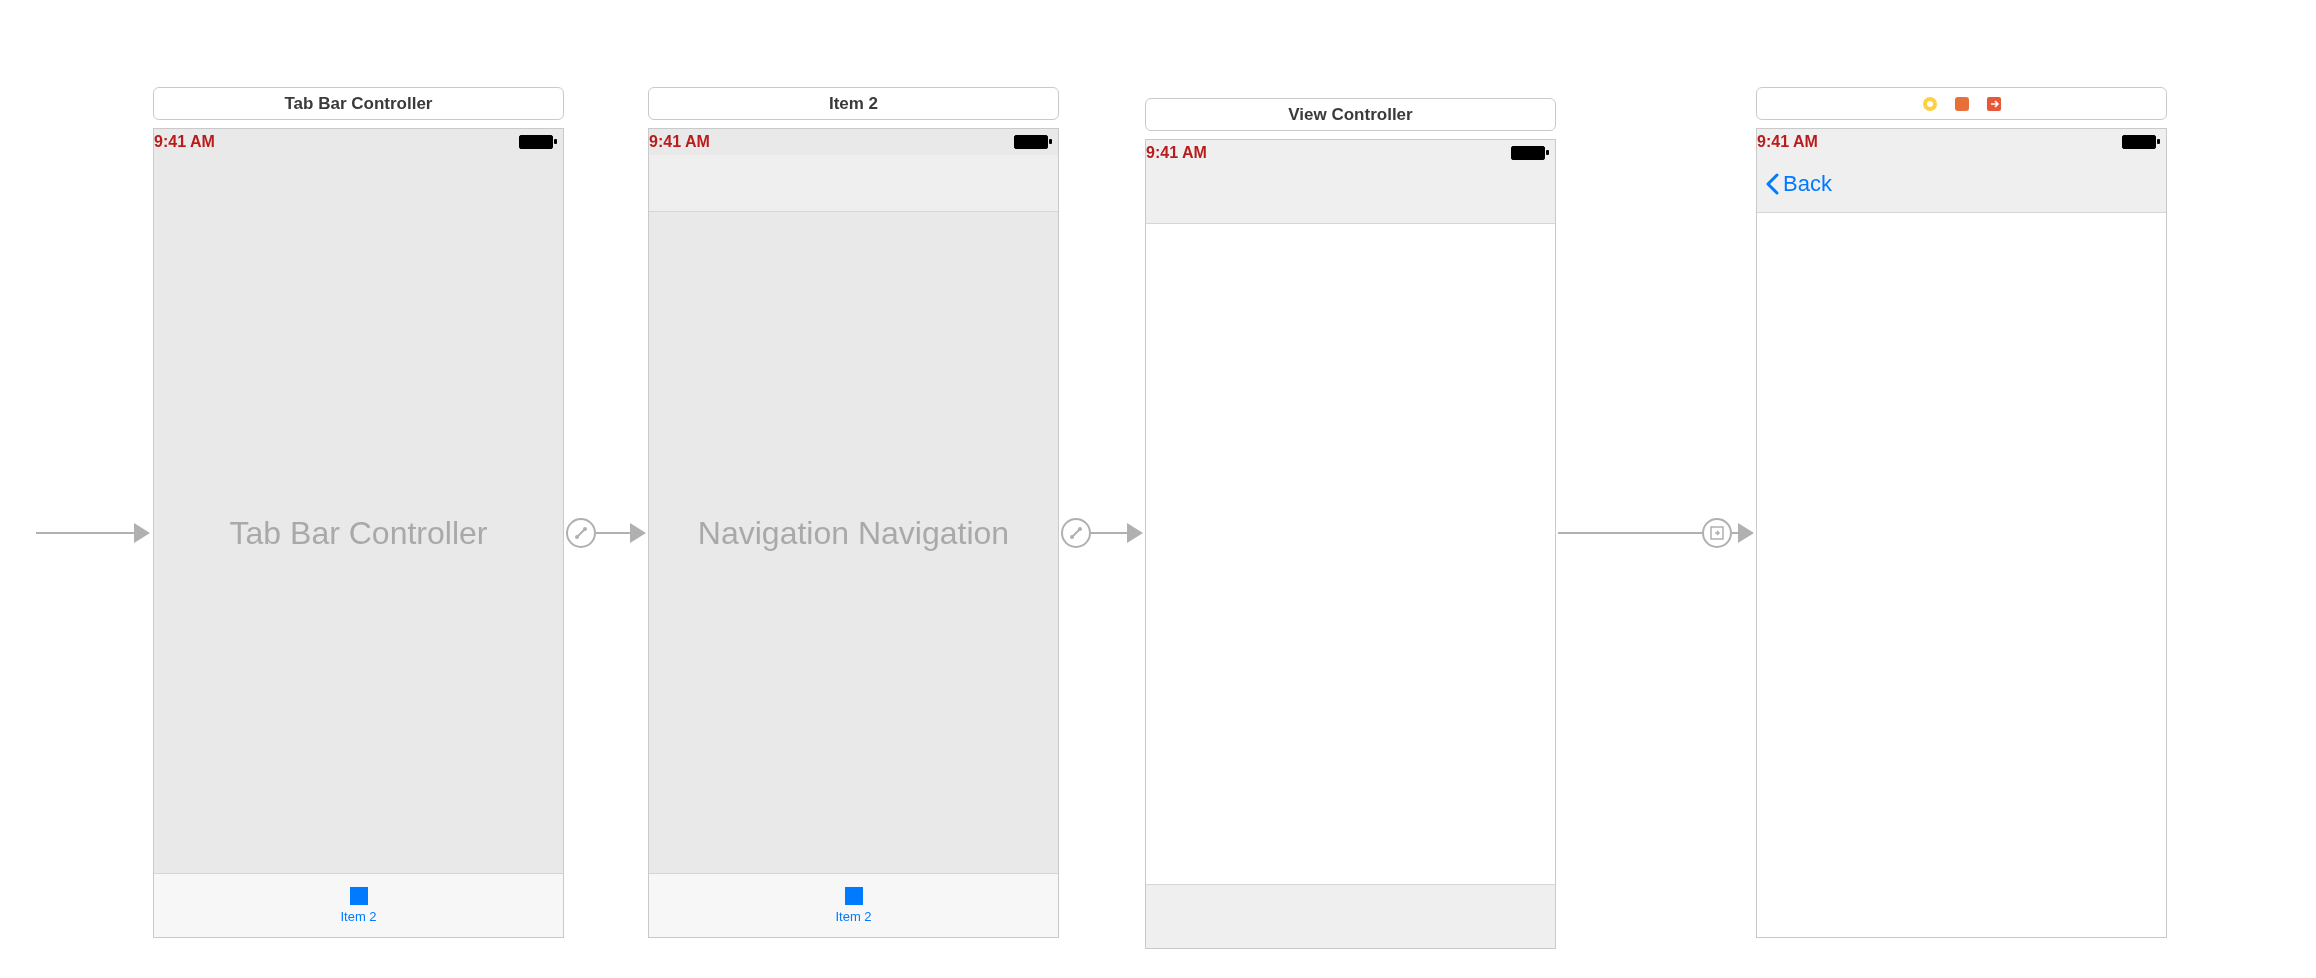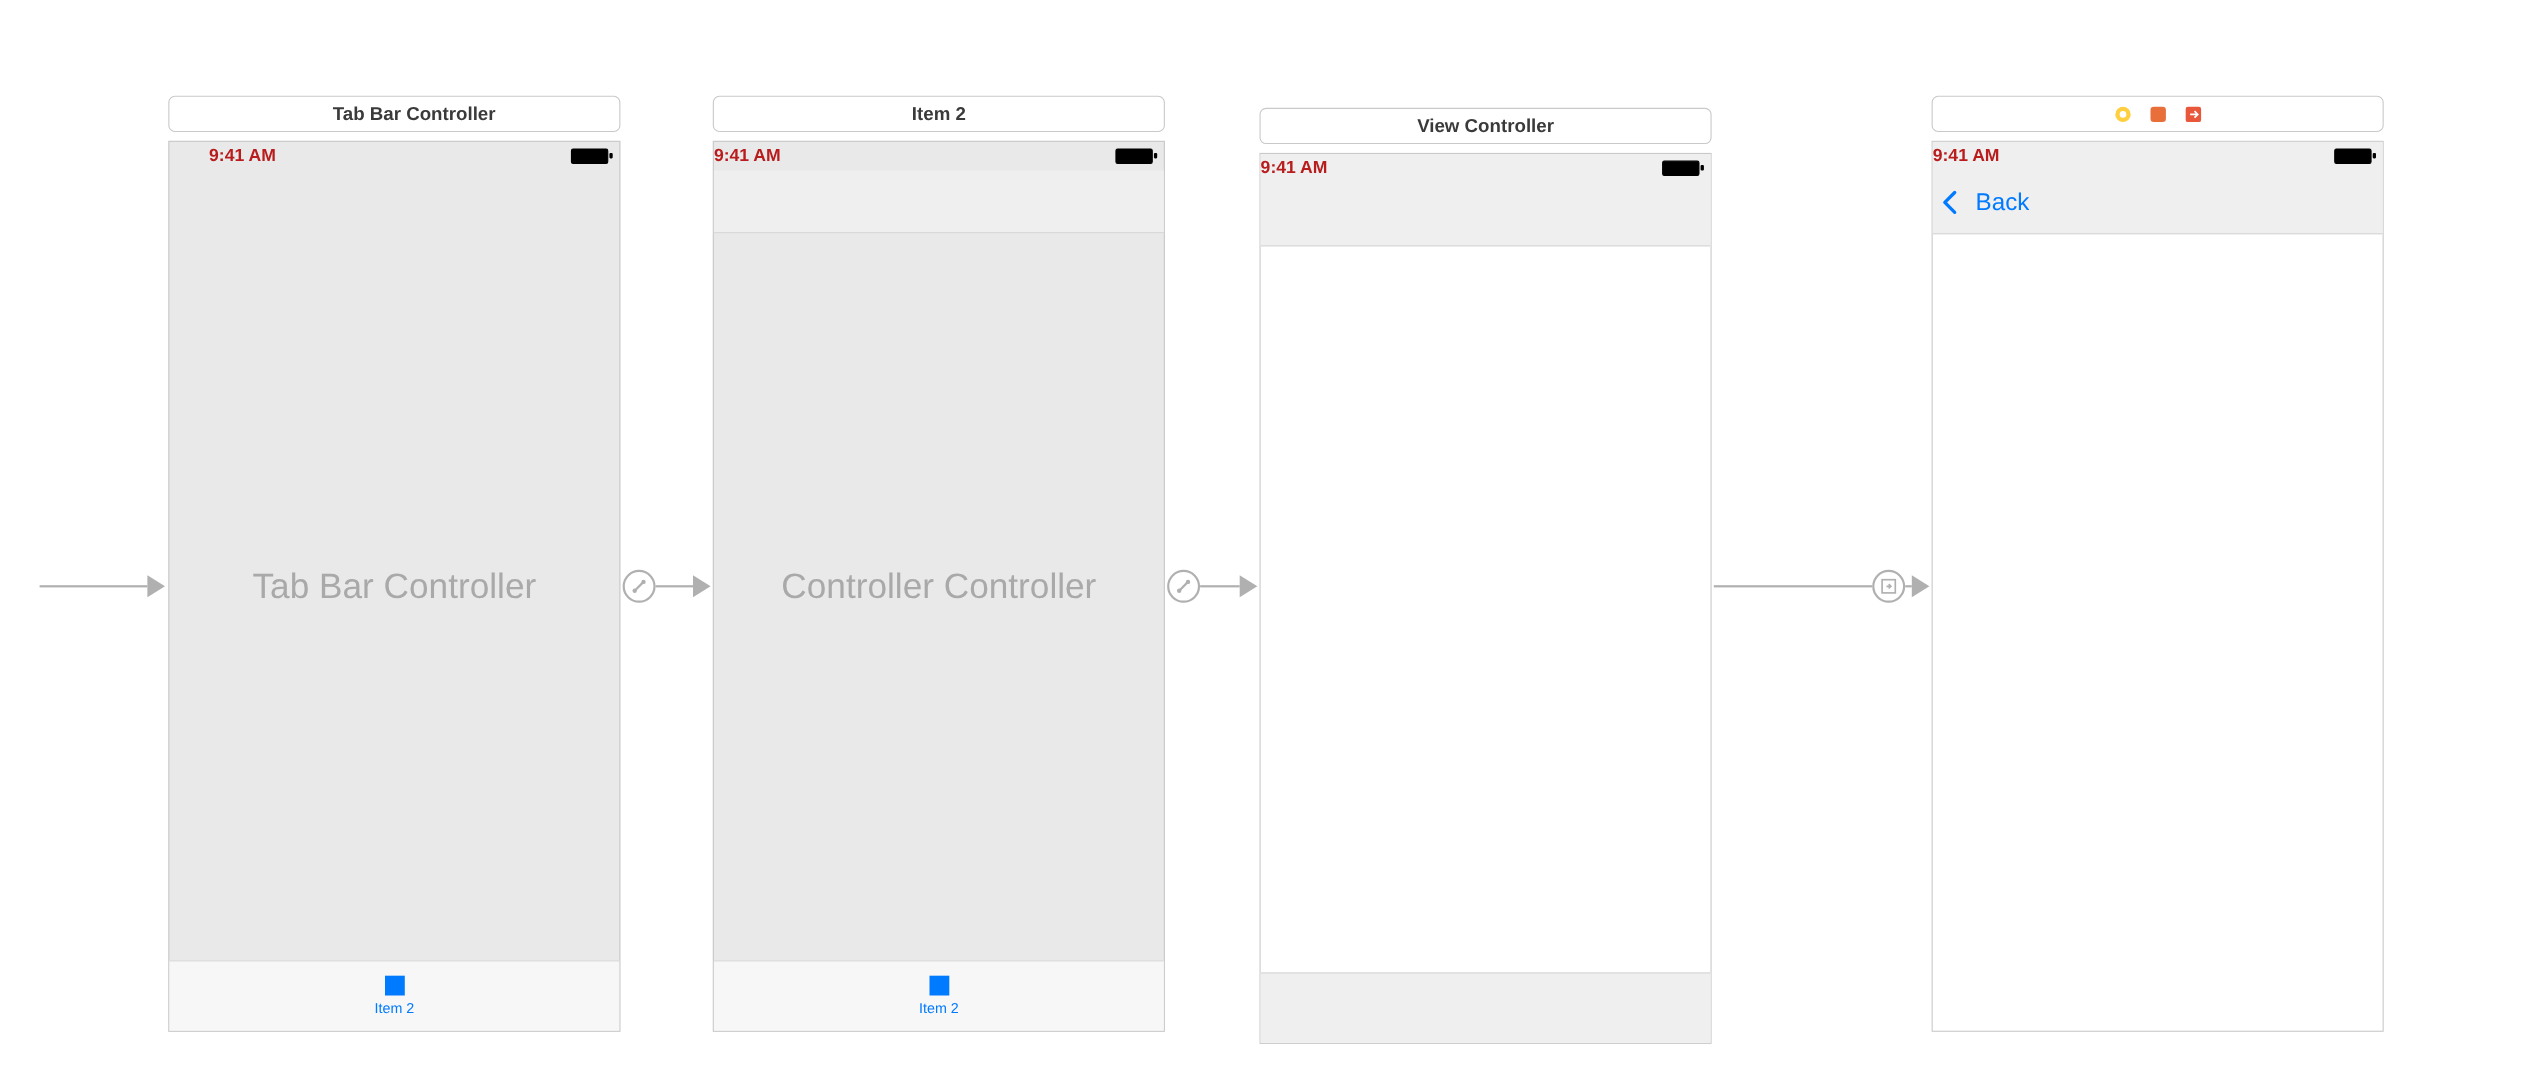--- a/index.html
+++ b/index.html
@@ -72,21 +72,21 @@
     background: #efefef;
     display: flex;
     align-items: center;
     padding: 0 10px;
   }
   .back-btn {
     display: flex;
     align-items: center;
     color: #007aff;
     font-size: 22px;
-    gap: 15px;
+    gap: 2px;
   }
 
   .tab-bar {
     position: absolute;
     bottom: 0;
     left: 0;
     right: 0;
     height: 64px;
     border-top: 1px solid #d6d6d6;
     background: #f7f7f7;
@@ -135,21 +135,21 @@
     border-radius: 50%;
     background: #fff;
     display: flex;
     align-items: center;
     justify-content: center;
     color: #b0b0b0;
     font-size: 16px;
   }
 
   
-  .col1 { left: 153px; padding-left: 36px; }
+  .col1 { left: 153px; }
   .col2 { left: 648px; }
   .col3 { left: 1145px; margin-top: 11px; }
   .col4 { left: 1756px; }
 
 </style>
 </head>
 <body>
 
 <div class="canvas">
 
@@ -190,21 +190,21 @@
   <div class="scene-label col2">
     <span>Item 2</span>
   </div>
   <div class="scene gray col2">
     <div class="status-bar">
       <span>9:41 AM</span>
       <span class="battery"></span>
     </div>
     <div class="nav-bar"></div>
     <div class="center-label">
-      <span>Controller Controller</span>
+      <span>Navigation Navigation</span>
     </div>
     <div class="tab-bar">
       <div class="tab-square"></div>
       <div class="tab-label">Item 2</div>
     </div>
   </div>
 
   <div class="segue" style="left:1061px; width:82px;">
     <div class="segue-badge">
       <svg width="16" height="16" viewBox="0 0 16 16">

